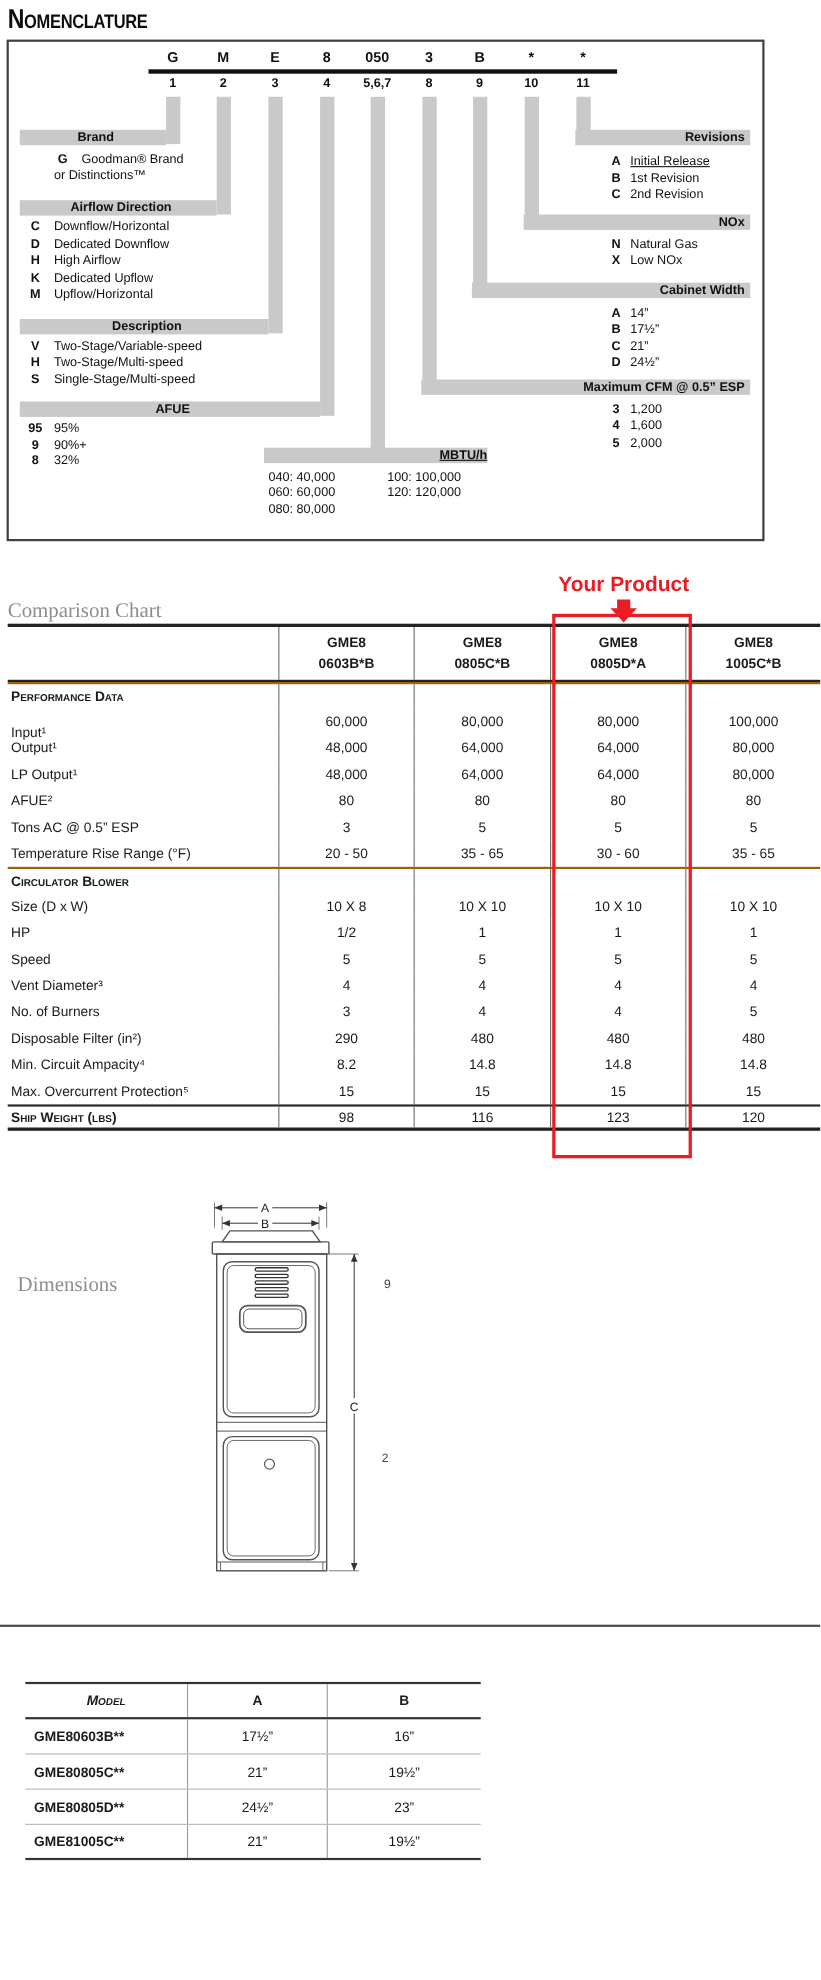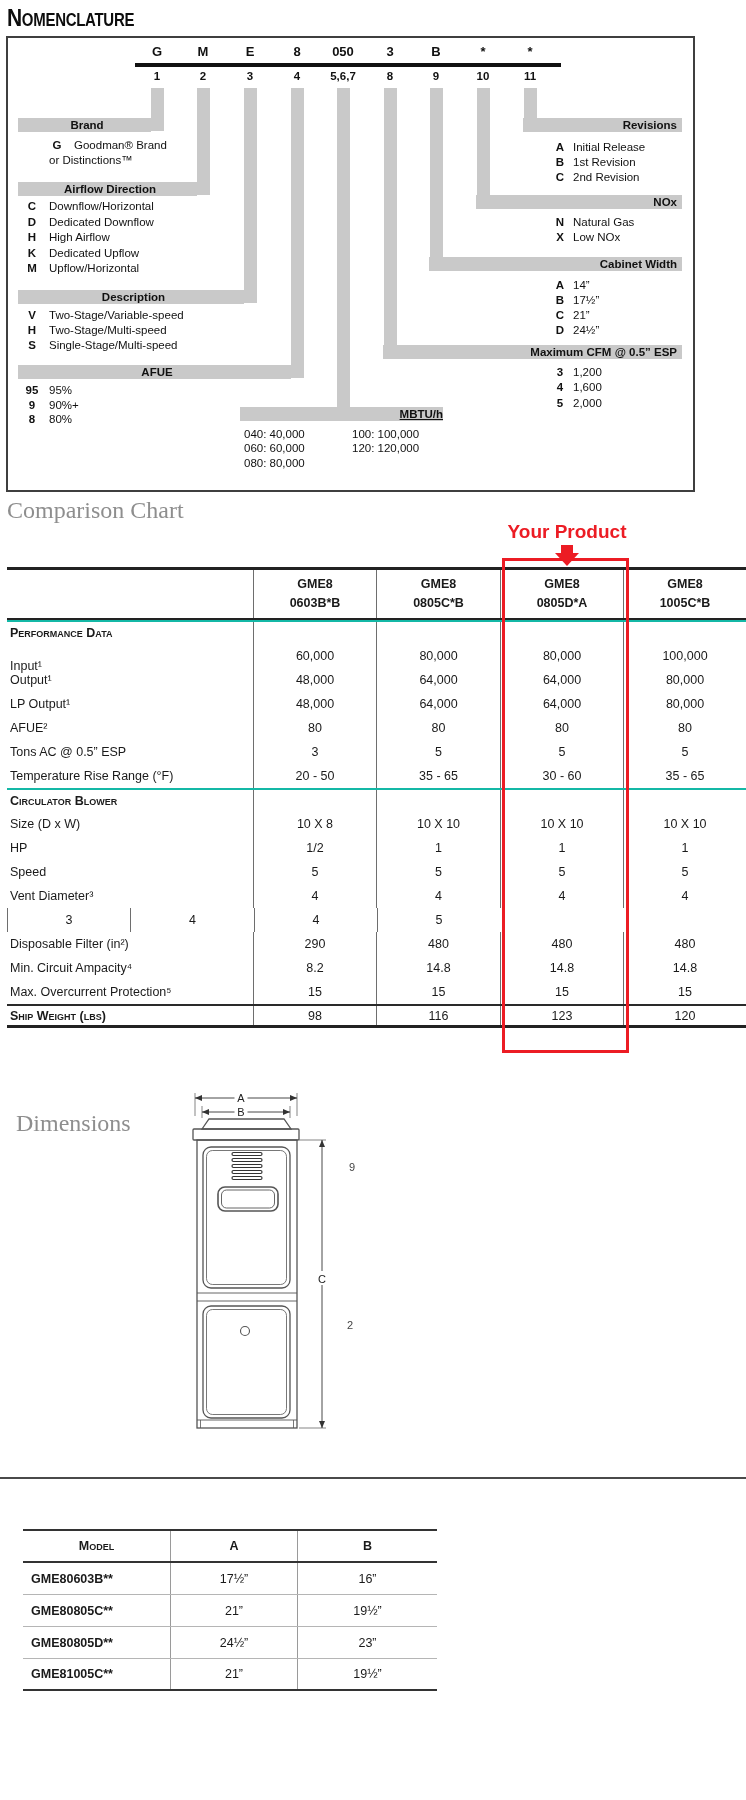--- a/index.html
+++ b/index.html
@@ -4,21 +4,21 @@
 <style>
   html,body{margin:0;padding:0;background:#fff;}
   .page{position:relative;width:746px;height:1800px;background:#fff;overflow:hidden;
         font-family:"Liberation Sans",sans-serif;color:#1a1a1a;}
 
   
   .nom-title{position:absolute;left:7px;top:4px;font-size:21px;font-weight:800;
              font-variant:small-caps;letter-spacing:-0.3px;color:#0d0d0d;
              transform:scaleY(1.18);transform-origin:top left;}
   .serif-heading{position:absolute;font-family:"Liberation Serif",serif;
-                 font-size:24px;color:#8e8e8e;}
+                 font-size:19px;color:#8e8e8e;margin-top:48px;}
   .cmp-heading{left:7px;top:497px;}
   .dim-heading{left:16px;top:1110px;}
 
   
   .nom-box{position:absolute;left:6px;top:36px;width:685px;height:452px;
            border:2px solid #3f3f3f;background:#fff;}
   .nom-char{position:absolute;top:44px;width:60px;text-align:center;
             font-size:13px;font-weight:700;color:#111;}
   .nom-num{position:absolute;top:70px;width:60px;text-align:center;
            font-size:11.5px;font-weight:700;color:#111;}
@@ -46,36 +46,36 @@
           border-top:13px solid #ec1c24;}
 
   
   .cmp-table{position:absolute;left:7px;top:567px;width:739px;border-top:3px solid #222;
              font-size:12.5px;z-index:1;}
   .cmp-header{display:flex;height:48px;border-bottom:2px solid #222;}
   .cmp-hcell{box-sizing:border-box;display:flex;flex-direction:column;justify-content:center;
              align-items:center;font-weight:700;line-height:1.5;}
   .cmp-hcell.vc{border-left:1px solid #6e6e6e;}
   .cmp-row{display:flex;height:24px;box-sizing:border-box;}
-  .cmp-row.section{border-top:2px solid #14b8a6;justify-content:flex-end;}
+  .cmp-row.section{border-top:2px solid #a16207;justify-content:flex-end;}
   .cmp-row.total{border-top:2px solid #2a2a2a;border-bottom:3px solid #222;}
   .cmp-cell{box-sizing:border-box;display:flex;align-items:center;}
   .cmp-cell.label{padding-left:3px;}
   .cmp-cell.value{justify-content:center;border-left:1px solid #6e6e6e;}
   .cmp-row.section .label,.cmp-row.total .label{font-variant:small-caps;font-weight:700;}
   .red-box{position:absolute;left:502px;top:558px;width:127px;height:495px;
            border:3px solid #ec1c24;box-sizing:border-box;z-index:5;}
 
   
   .dim-table{position:absolute;left:23px;top:1529px;width:414px;border-top:2px solid #333;
              font-size:12.5px;}
   .dim-header{display:flex;height:30px;border-bottom:2px solid #333;}
   .dim-hcell{box-sizing:border-box;display:flex;align-items:center;justify-content:center;
              font-weight:700;}
-  .dim-hcell.model{font-variant:small-caps;}
+  .dim-hcell.model{font-variant:small-caps;font-style:italic;}
   .dim-row{display:flex;height:32px;border-bottom:1px solid #b5b5b5;box-sizing:border-box;}
   .dim-row.last{border-bottom:2px solid #333;}
   .dim-cell{box-sizing:border-box;display:flex;align-items:center;}
   .dim-cell.model{padding-left:8px;font-weight:700;}
   .dim-cell.val{justify-content:center;}
   .dim-cell.vline{border-left:1px solid #9a9a9a;}
   .dim-hcell.vline{border-left:1px solid #9a9a9a;}
 
   .rule{position:absolute;left:0;top:1477px;width:746px;height:2px;background:#4a4a4a;}
 
@@ -195,20 +195,21 @@
         <div class="cmp-cell value" style="width: 123px;">5</div>
       </div>
       <div class="cmp-row data">
         <div class="cmp-cell label" style="width: 246px;">Vent Diameter³</div>
         <div class="cmp-cell value" style="width: 123px;">4</div>
         <div class="cmp-cell value" style="width: 124px;">4</div>
         <div class="cmp-cell value" style="width: 123px;">4</div>
         <div class="cmp-cell value" style="width: 123px;">4</div>
       </div>
       <div class="cmp-row data">
+        <div class="cmp-cell label" style="width: 246px;">No. of Burners</div>
         <div class="cmp-cell value" style="width: 123px;">3</div>
         <div class="cmp-cell value" style="width: 124px;">4</div>
         <div class="cmp-cell value" style="width: 123px;">4</div>
         <div class="cmp-cell value" style="width: 123px;">5</div>
       </div>
       <div class="cmp-row data">
         <div class="cmp-cell label" style="width: 246px;">Disposable Filter (in²)</div>
         <div class="cmp-cell value" style="width: 123px;">290</div>
         <div class="cmp-cell value" style="width: 124px;">480</div>
         <div class="cmp-cell value" style="width: 123px;">480</div>
@@ -361,23 +362,23 @@
     <div class="nom-item lft" style="left: 20px; top: 230px;"><span class="code">H</span><span class="txt">High Airflow</span></div>
     <div class="nom-item lft" style="left: 20px; top: 245.5px;"><span class="code">K</span><span class="txt">Dedicated Upflow</span></div>
     <div class="nom-item lft" style="left: 20px; top: 261px;"><span class="code">M</span><span class="txt">Upflow/Horizontal</span></div>
     <div class="gbar left" style="left: 18px; top: 290px; width: 221px; background: rgb(201, 201, 201);">Description</div>
     <div class="nom-item lft" style="left: 20px; top: 307.5px;"><span class="code">V</span><span class="txt">Two-Stage/Variable-speed</span></div>
     <div class="nom-item lft" style="left: 20px; top: 322.5px;"><span class="code">H</span><span class="txt">Two-Stage/Multi-speed</span></div>
     <div class="nom-item lft" style="left: 20px; top: 337.5px;"><span class="code">S</span><span class="txt">Single-Stage/Multi-speed</span></div>
     <div class="gbar left" style="left: 18px; top: 365px; width: 268px; background: rgb(201, 201, 201);">AFUE</div>
     <div class="nom-item lft" style="left: 20px; top: 383px;"><span class="code">95</span><span class="txt">95%</span></div>
     <div class="nom-item lft" style="left: 20px; top: 397.5px;"><span class="code">9</span><span class="txt">90%+</span></div>
-    <div class="nom-item lft" style="left: 20px; top: 412px;"><span class="code">8</span><span class="txt">80%</span></div>
+    <div class="nom-item lft" style="left: 20px; top: 412px;"><span class="code">8</span><span class="txt">32%</span></div>
     <div class="gbar right" style="left: 523px; top: 118px; width: 154px; background: rgb(201, 201, 201);">Revisions</div>
-    <div class="nom-item rgt" style="left: 552px; top: 140px;"><span class="code">A</span><span class="txt">Initial Release</span></div>
+    <div class="nom-item rgt" style="left: 552px; top: 140px; text-decoration: underline;"><span class="code">A</span><span class="txt">Initial Release</span></div>
     <div class="nom-item rgt" style="left: 552px; top: 155px;"><span class="code">B</span><span class="txt">1st Revision</span></div>
     <div class="nom-item rgt" style="left: 552px; top: 170px;"><span class="code">C</span><span class="txt">2nd Revision</span></div>
     <div class="gbar right" style="left: 476px; top: 195px; width: 201px; background: rgb(201, 201, 201);">NOx</div>
     <div class="nom-item rgt" style="left: 552px; top: 214.5px;"><span class="code">N</span><span class="txt">Natural Gas</span></div>
     <div class="nom-item rgt" style="left: 552px; top: 230px;"><span class="code">X</span><span class="txt">Low NOx</span></div>
     <div class="gbar right" style="left: 429px; top: 257px; width: 248px; background: rgb(201, 201, 201);">Cabinet Width</div>
     <div class="nom-item rgt" style="left: 552px; top: 277.5px;"><span class="code">A</span><span class="txt">14”</span></div>
     <div class="nom-item rgt" style="left: 552px; top: 292.5px;"><span class="code">B</span><span class="txt">17½”</span></div>
     <div class="nom-item rgt" style="left: 552px; top: 307.5px;"><span class="code">C</span><span class="txt">21”</span></div>
     <div class="nom-item rgt" style="left: 552px; top: 322.5px;"><span class="code">D</span><span class="txt">24½”</span></div>

